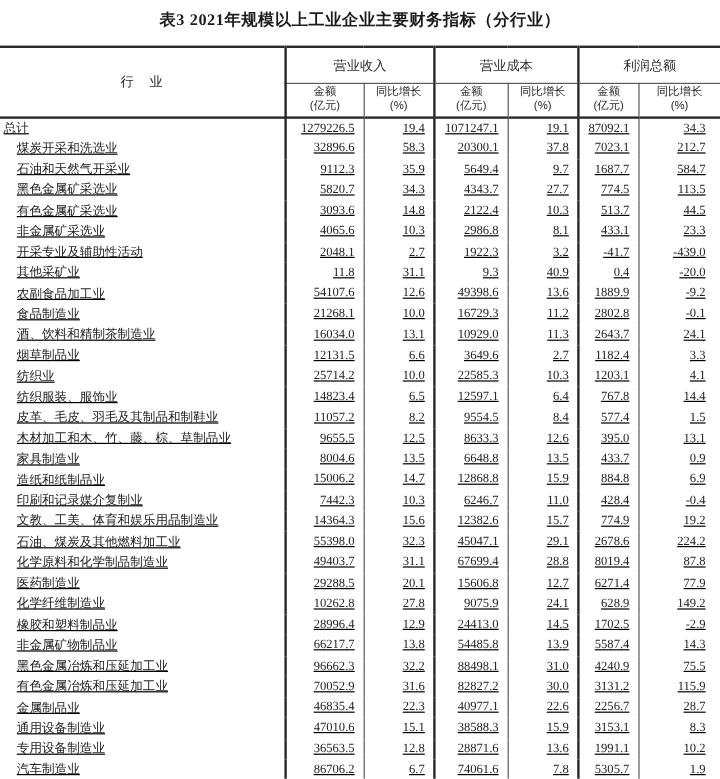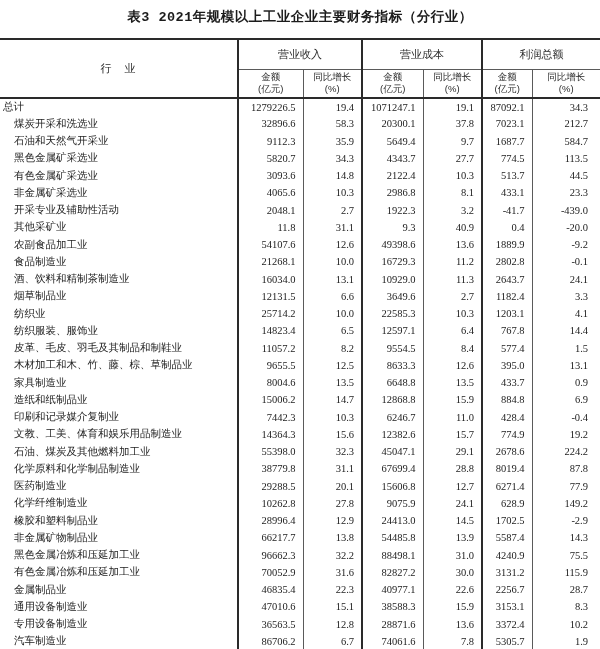--- a/index.html
+++ b/index.html
@@ -4,21 +4,21 @@
 <style>
   html, body { margin: 0; padding: 0; }
   body {
     width: 600px; height: 649px; background: #ffffff; overflow: hidden;
     font-family: "Liberation Serif", "DejaVu Serif", serif;
   }
   .page { width: 600px; height: 649px; background: #fff; }
 
   .title {
     height: 38px; box-sizing: border-box; padding-top: 8px;
-    text-align: center; font-family: Liberation Mono, monospace;
+    text-align: center; font-family: Liberation Serif, serif;
     font-weight: bold; font-size: 13.5px; color: #1c1c1c; letter-spacing: 0.5px;
   }
 
   table.fin-table {
     width: 600px; border-collapse: collapse; table-layout: fixed;
     border-top: 2px solid #2a2a2a;
   }
 
   thead th {
     font-family: "Liberation Sans", "DejaVu Sans", sans-serif;
@@ -33,21 +33,21 @@
   }
   th.group { font-size: 11px; border-bottom: 1px solid #5a5a5a; margin-left: 30px; }
   th.g-end { border-right: 2px solid #2a2a2a; }
 
   th.sub { font-size: 9.5px; line-height: 12px; border-bottom: 2px solid #2a2a2a; margin-left: 30px; }
   th.sub .l1, th.sub .l2 { display: block; }
 
   th.c0, th.c2, th.c4, td.c0, td.c2, td.c4 { border-right: 1px solid #5a5a5a; }
   th.c1, th.c3, td.c1, td.c3 { border-right: 2px solid #2a2a2a; }
 
-  tbody tr { height: 17.25px; }
+  tbody tr { height: 17.25px; text-decoration: underline; }
   tbody td {
     padding: 0; vertical-align: middle;
     font-size: 10.5px; color: #222222;
     white-space: nowrap; overflow: hidden;
   }
   td.industry { padding-left: 14px; border-right: 2px solid #2a2a2a; }
   tr.total-row td.industry { padding-left: 3px; }
   td.num { text-align: right; padding-right: 7px; }
   td.c5  { padding-right: 12px; }
 </style>
@@ -286,21 +286,21 @@
           <td class="industry">石油、煤炭及其他燃料加工业</td>
           <td class="num c0">55398.0</td>
           <td class="num c1">32.3</td>
           <td class="num c2">45047.1</td>
           <td class="num c3">29.1</td>
           <td class="num c4">2678.6</td>
           <td class="num c5">224.2</td>
         </tr>
         <tr>
           <td class="industry">化学原料和化学制品制造业</td>
-          <td class="num c0">38779.8</td>
+          <td class="num c0">49403.7</td>
           <td class="num c1">31.1</td>
           <td class="num c2">67699.4</td>
           <td class="num c3">28.8</td>
           <td class="num c4">8019.4</td>
           <td class="num c5">87.8</td>
         </tr>
         <tr>
           <td class="industry">医药制造业</td>
           <td class="num c0">29288.5</td>
           <td class="num c1">20.1</td>
@@ -371,21 +371,21 @@
           <td class="num c3">15.9</td>
           <td class="num c4">3153.1</td>
           <td class="num c5">8.3</td>
         </tr>
         <tr>
           <td class="industry">专用设备制造业</td>
           <td class="num c0">36563.5</td>
           <td class="num c1">12.8</td>
           <td class="num c2">28871.6</td>
           <td class="num c3">13.6</td>
-          <td class="num c4">3372.4</td>
+          <td class="num c4">1991.1</td>
           <td class="num c5">10.2</td>
         </tr>
         <tr>
           <td class="industry">汽车制造业</td>
           <td class="num c0">86706.2</td>
           <td class="num c1">6.7</td>
           <td class="num c2">74061.6</td>
           <td class="num c3">7.8</td>
           <td class="num c4">5305.7</td>
           <td class="num c5">1.9</td>

